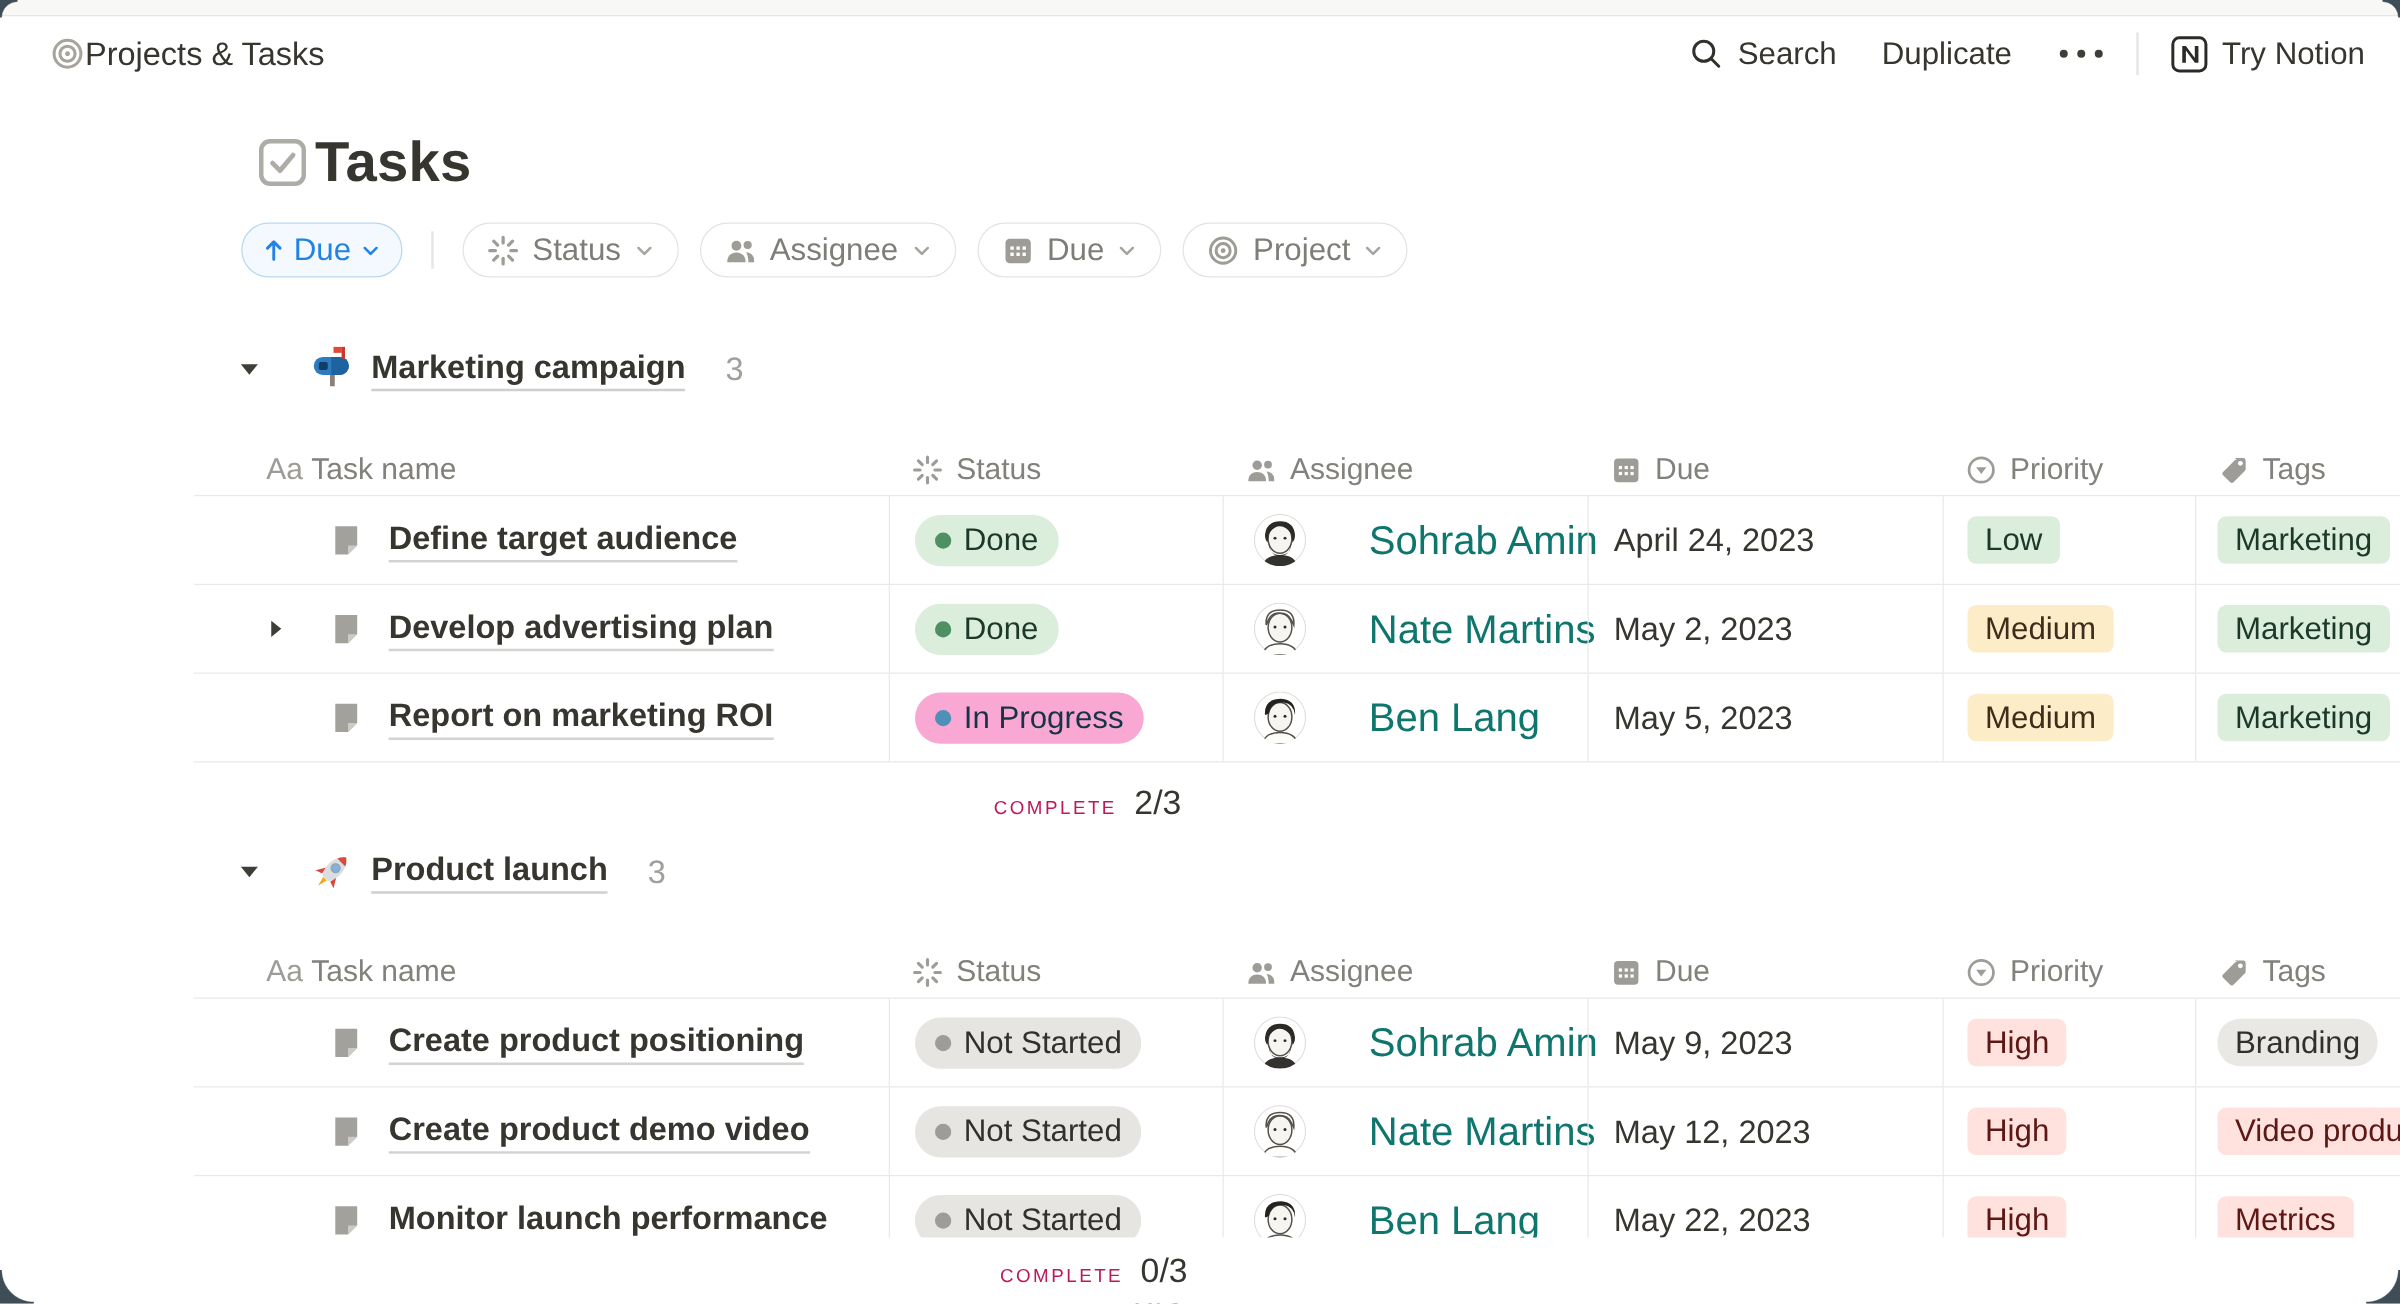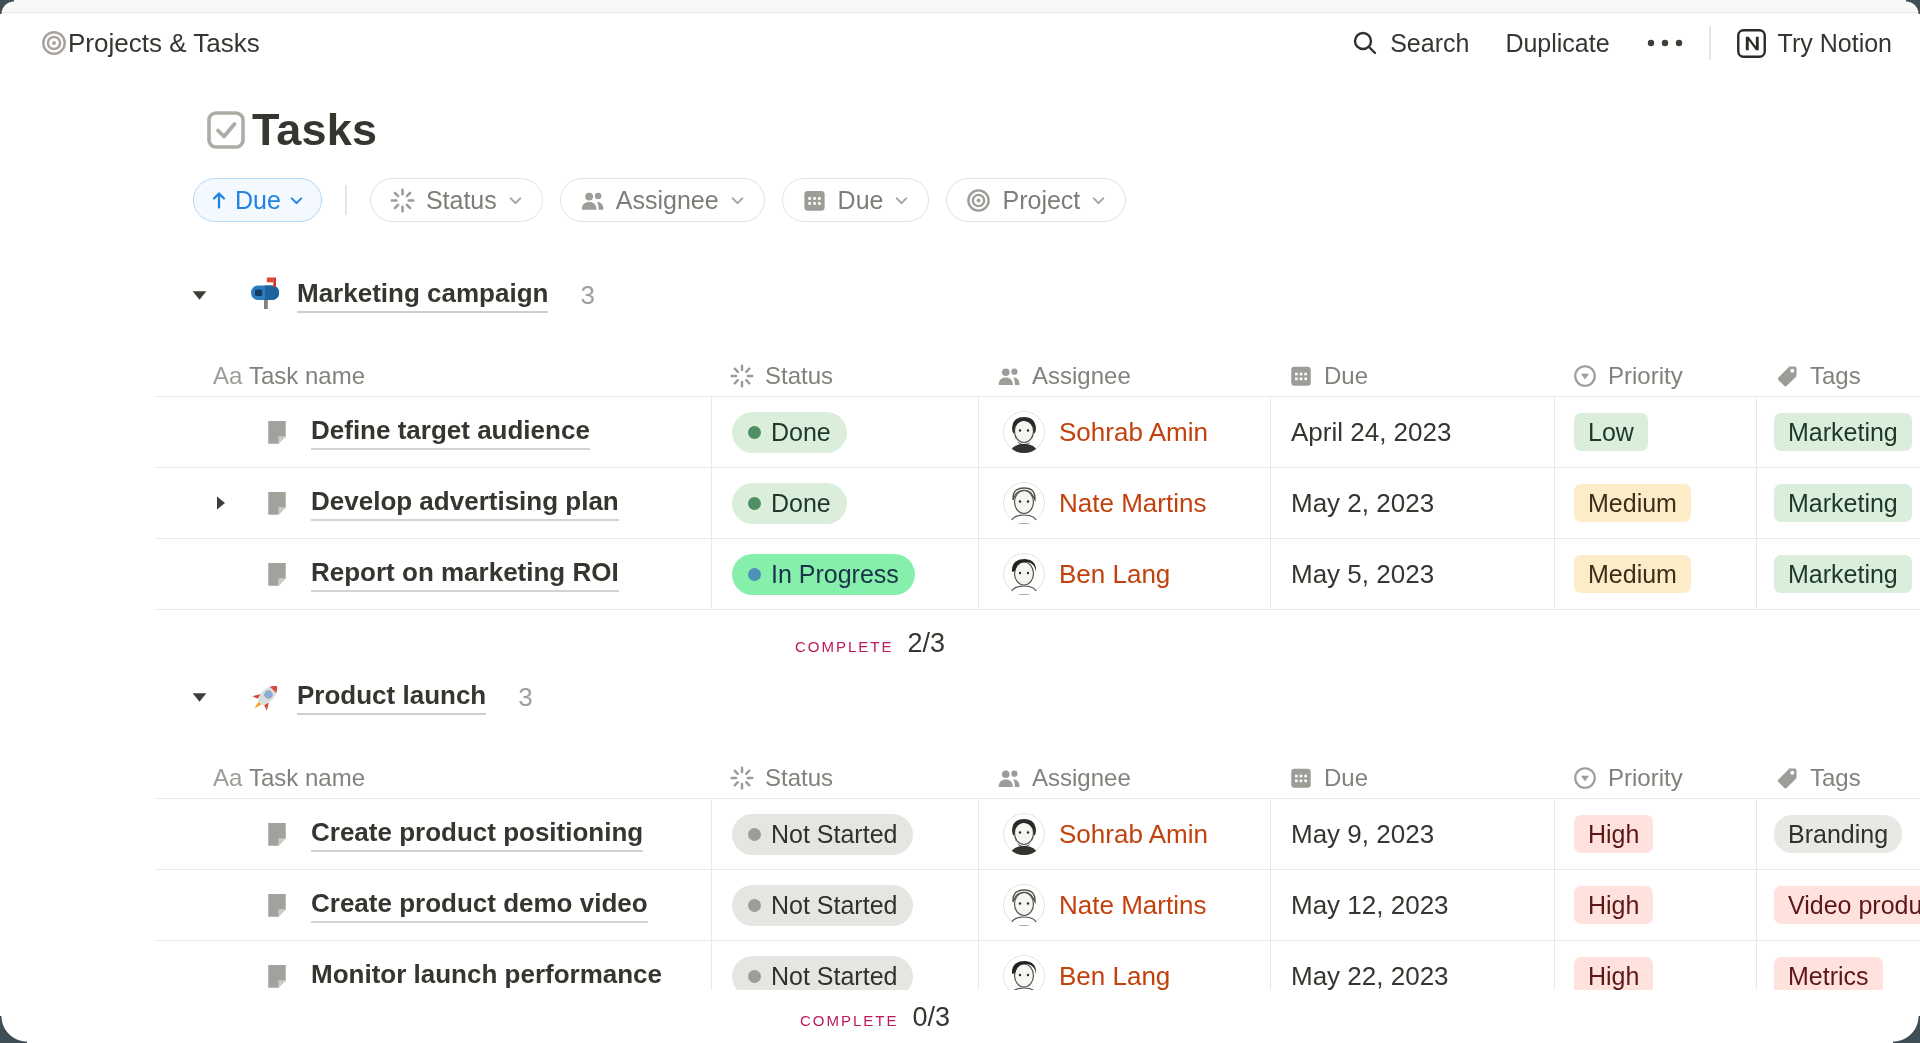--- a/index.html
+++ b/index.html
@@ -72,32 +72,32 @@
   .c-status{padding-left:20px;}
   .status-pill{display:inline-flex;align-items:center;gap:10px;height:41px;padding:0 16px;border-radius:21px;
     font-size:25px;white-space:nowrap;cursor:pointer;}
   .dot{width:13px;height:13px;border-radius:50%;}
   .c-assignee{padding-left:24px;gap:14px;}
   .avatar{width:42px;height:42px;border-radius:50%;overflow:hidden;flex:none;}
   .avatar svg{display:none;}
   .row.av-a .avatar-a{display:block;}
   .row.av-b .avatar-b{display:block;}
   .row.av-c .avatar-c{display:block;}
-  .assignee-name{font-size:26px;color:#c2410c;white-space:nowrap;}
+  .assignee-name{font-size:32px;color:#0f766e;white-space:nowrap;margin-left:36px;}
   .c-due{padding-left:20px;}
   .due-text{font-size:26px;color:#37352f;white-space:nowrap;cursor:pointer;}
   .c-priority{padding-left:19px;}
   .c-tags{padding-left:17px;overflow:hidden;}
   .pill{display:inline-flex;align-items:center;height:38px;padding:0 14px;border-radius:7px;font-size:25px;
     white-space:nowrap;flex:none;cursor:pointer;}
 
   
   .t-green{background:#dbeddb;color:#1c3829;}
   .t-green .dot{background:#4f8f64;}
-  .t-blue{background:#86efac;color:#183347;}
+  .t-blue{background:#f9a8d4;color:#183347;}
   .t-blue .dot{background:#4d90b8;}
   .t-gray{background:#e6e5e2;color:#32302c;}
   .t-gray .dot{background:#9e9c99;}
   .t-yellow{background:#fdecc8;color:#402c1b;}
   .t-red{background:#ffe2dd;color:#5d1715;}
   .t-lightgray{background:#e9e8e5;color:#32302c;border-radius:18px;}
 
   .complete-row{position:relative;height:66px;}
   .complete-wrap{position:absolute;left:715px;top:50%;transform:translate(-50%,-50%);
     display:flex;align-items:baseline;gap:14px;}

